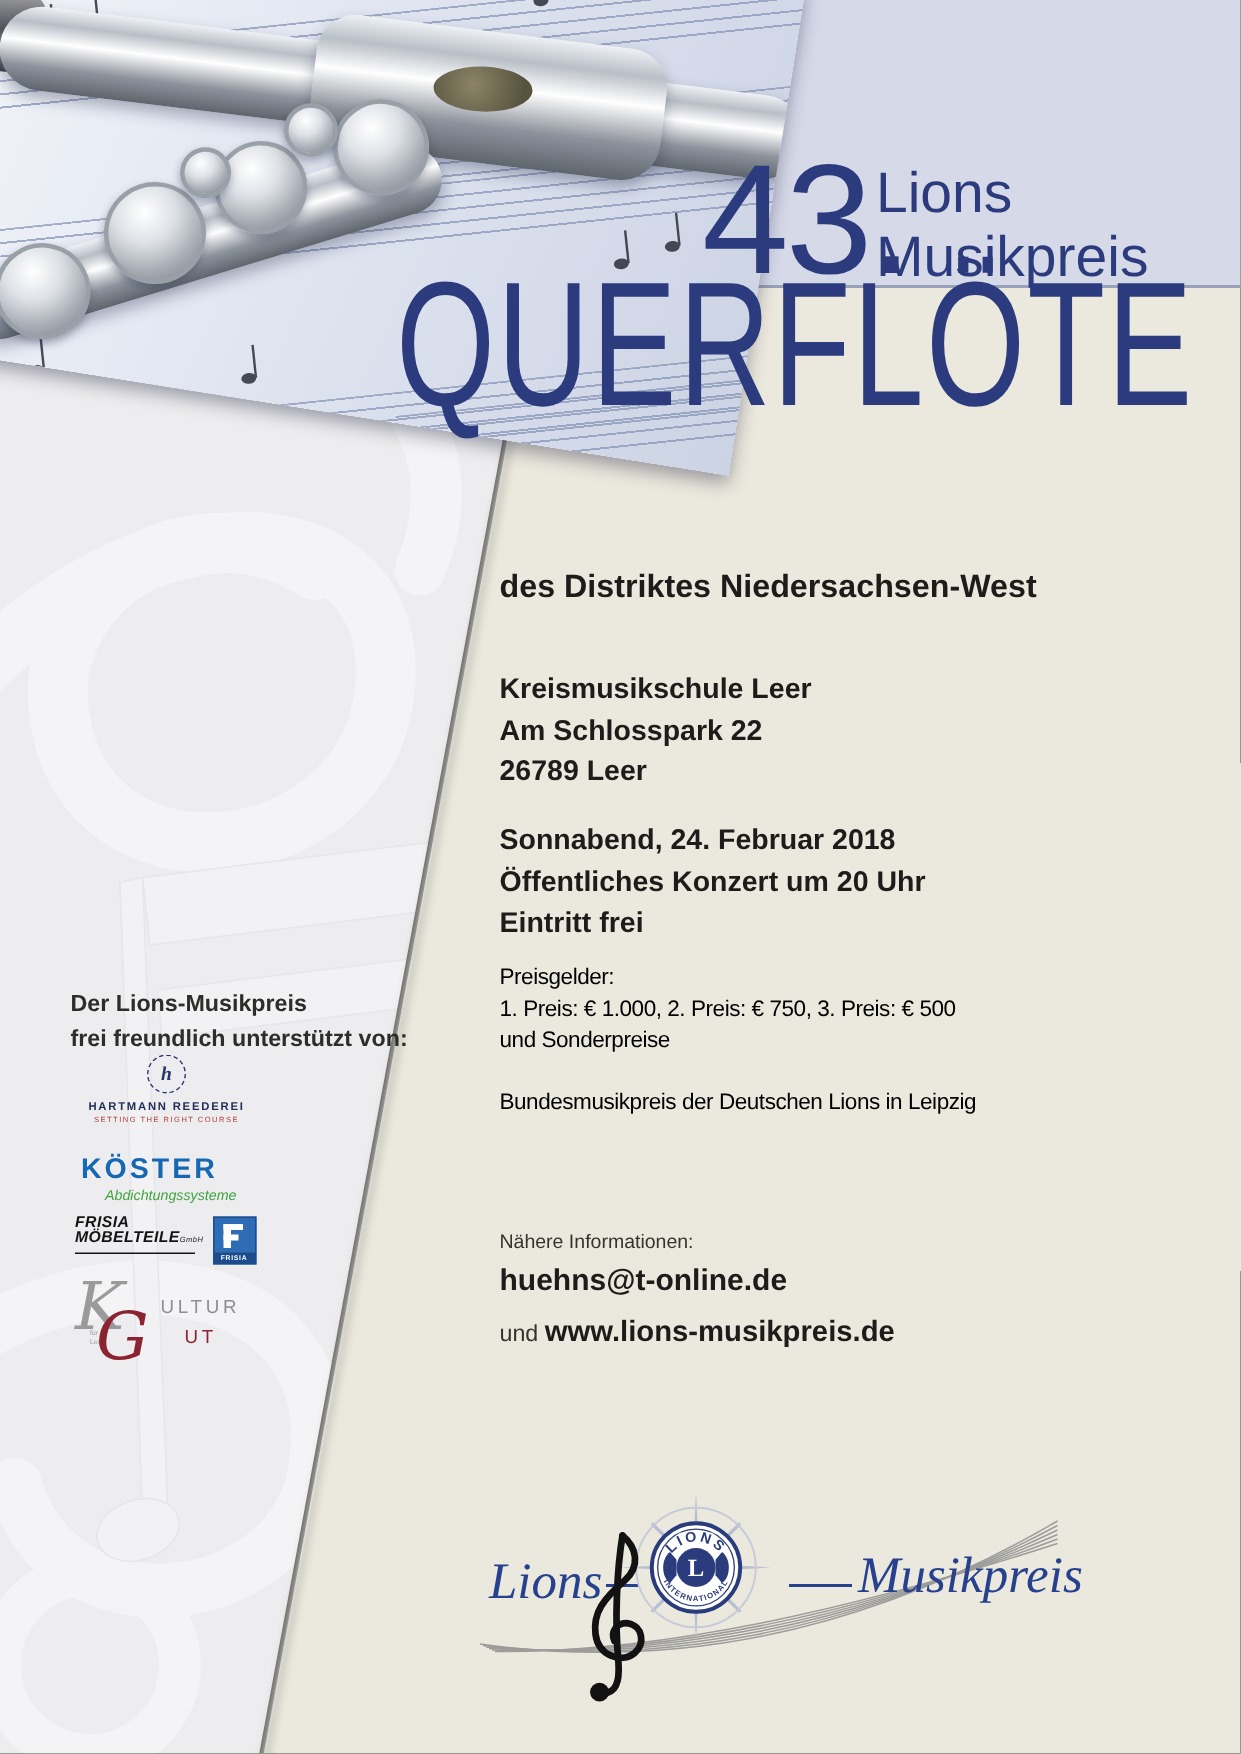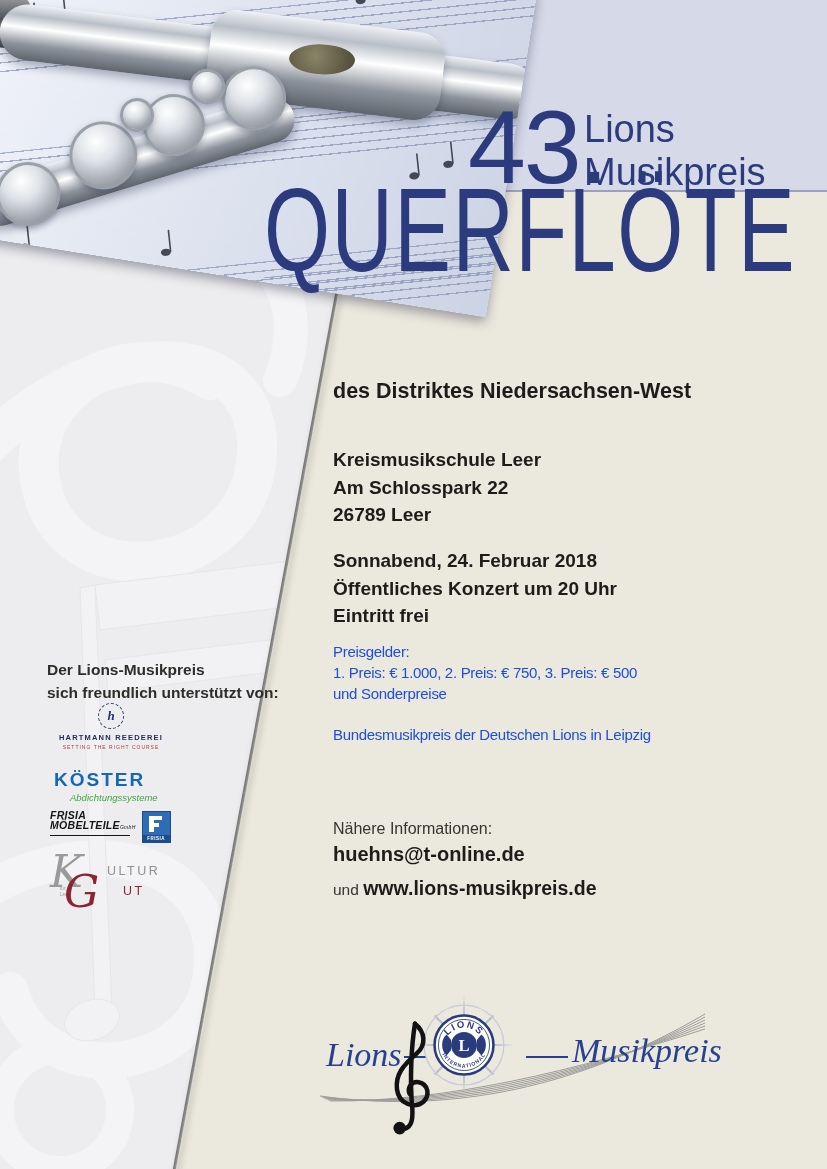--- a/index.html
+++ b/index.html
@@ -46,24 +46,24 @@
   .hdr-title{left:584px;top:108px;font-size:38px;line-height:43px;font-weight:300;color:#2b3b7d;z-index:3;}
   .instrument{left:264px;top:171px;font-size:118px;line-height:1;font-weight:200;color:#2b3b7d;
     letter-spacing:2px;transform:scaleX(.72);transform-origin:left top;z-index:3;white-space:nowrap;}
 
   
   .col{left:333px;color:#1d1c1a;z-index:3;}
   .subtitle{top:379px;font-size:21.5px;font-weight:bold;}
   .block-bold{font-size:19px;font-weight:bold;line-height:27.5px;}
   .venue{top:446px;}
   .event{top:547px;}
-  .gray{color:#1d4ed8;font-size:15px;letter-spacing:-0.3px;}
+  .gray{color:#000000;font-size:15px;letter-spacing:-0.3px;}
   .prizes{top:641px;line-height:21px;}
   .qualification{top:723px;line-height:23.5px;}
-  .info-label{top:820px;font-size:16px;color:#35342f;}
+  .info-label{top:820px;font-size:13px;color:#35342f;}
   .email{top:843px;font-size:20px;font-weight:bold;}
   .webline{top:877px;font-size:15.5px;color:#35342f;}
   .webline b{font-size:19.5px;color:#1d1c1a;}
 
   
   .sp-heading{left:47px;top:659px;font-size:15.5px;line-height:22.5px;font-weight:600;color:#2e2d2a;z-index:3;}
   .hartmann{left:48px;top:703px;width:126px;text-align:center;z-index:3;}
   .hartmann .ring{width:24px;height:24px;margin:0 auto;border:1.5px dashed #27376e;border-radius:50%;
     display:flex;align-items:center;justify-content:center;
     font-family:"Liberation Serif",serif;font-style:italic;font-weight:bold;font-size:13px;color:#27376e;}
@@ -193,21 +193,21 @@
 
   <div class="abs col info-label">Nähere Informationen:</div>
   <div class="abs col email">huehns@t-online.de</div>
   <div class="abs col webline">
     <span>und</span>
     <b>www.lions-musikpreis.de</b>
   </div>
 
   <div class="abs sp-heading">
     <div>Der Lions-Musikpreis</div>
-    <div>sich freundlich unterstützt von:</div>
+    <div>frei freundlich unterstützt von:</div>
   </div>
 
   <div class="abs hartmann">
     <div class="ring">h</div>
     <div class="hname">HARTMANN REEDEREI</div>
     <div class="htag">SETTING THE RIGHT COURSE</div>
   </div>
 
   <div class="abs koester">
     <div class="kname">KÖSTER</div>

